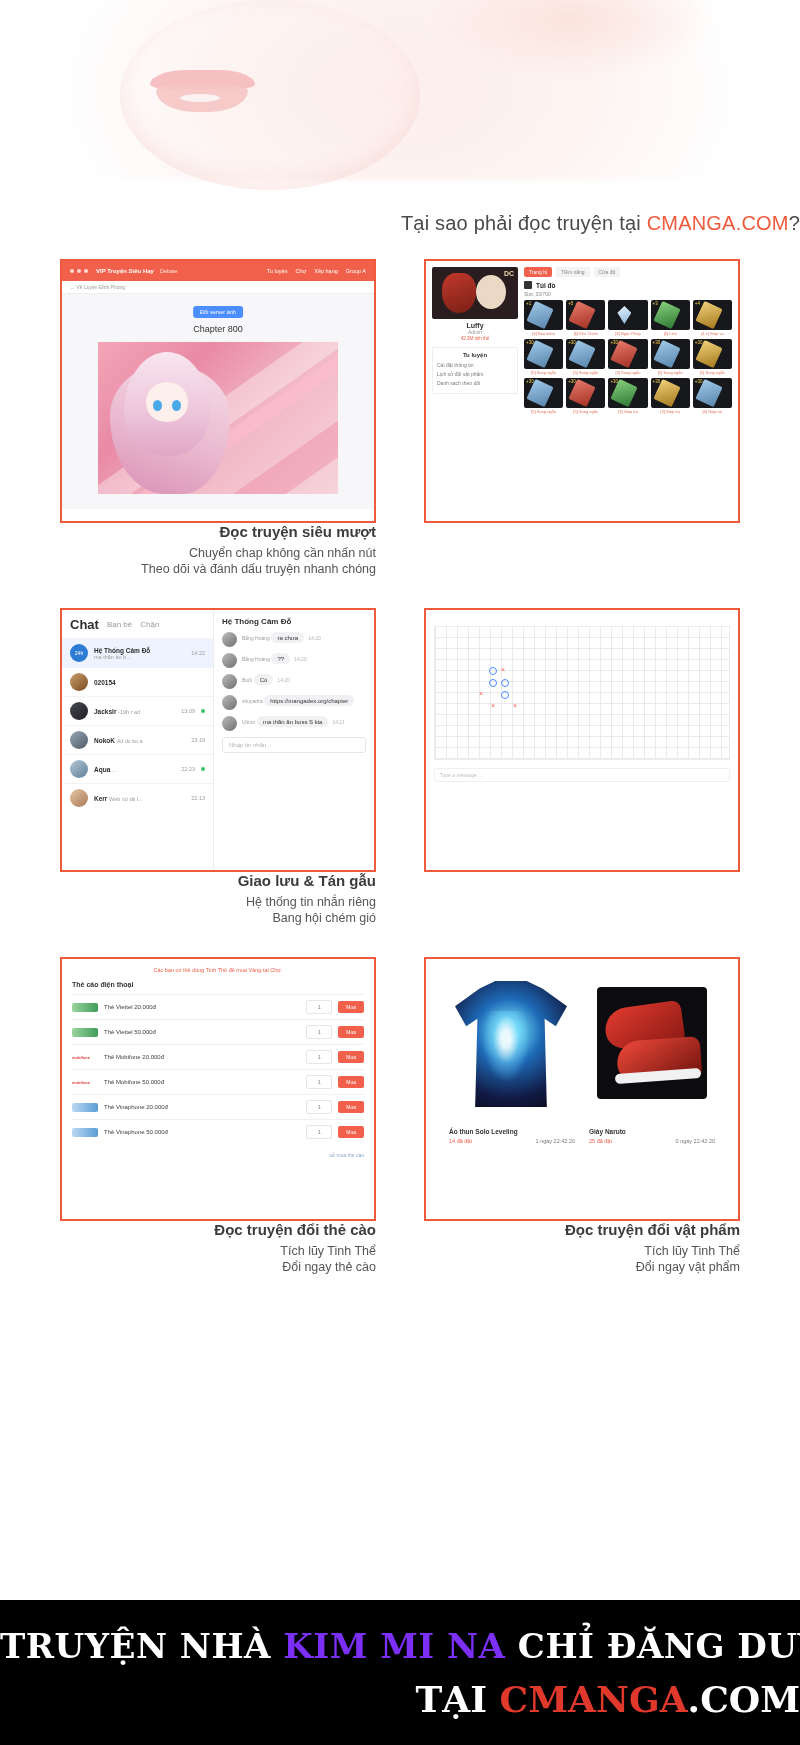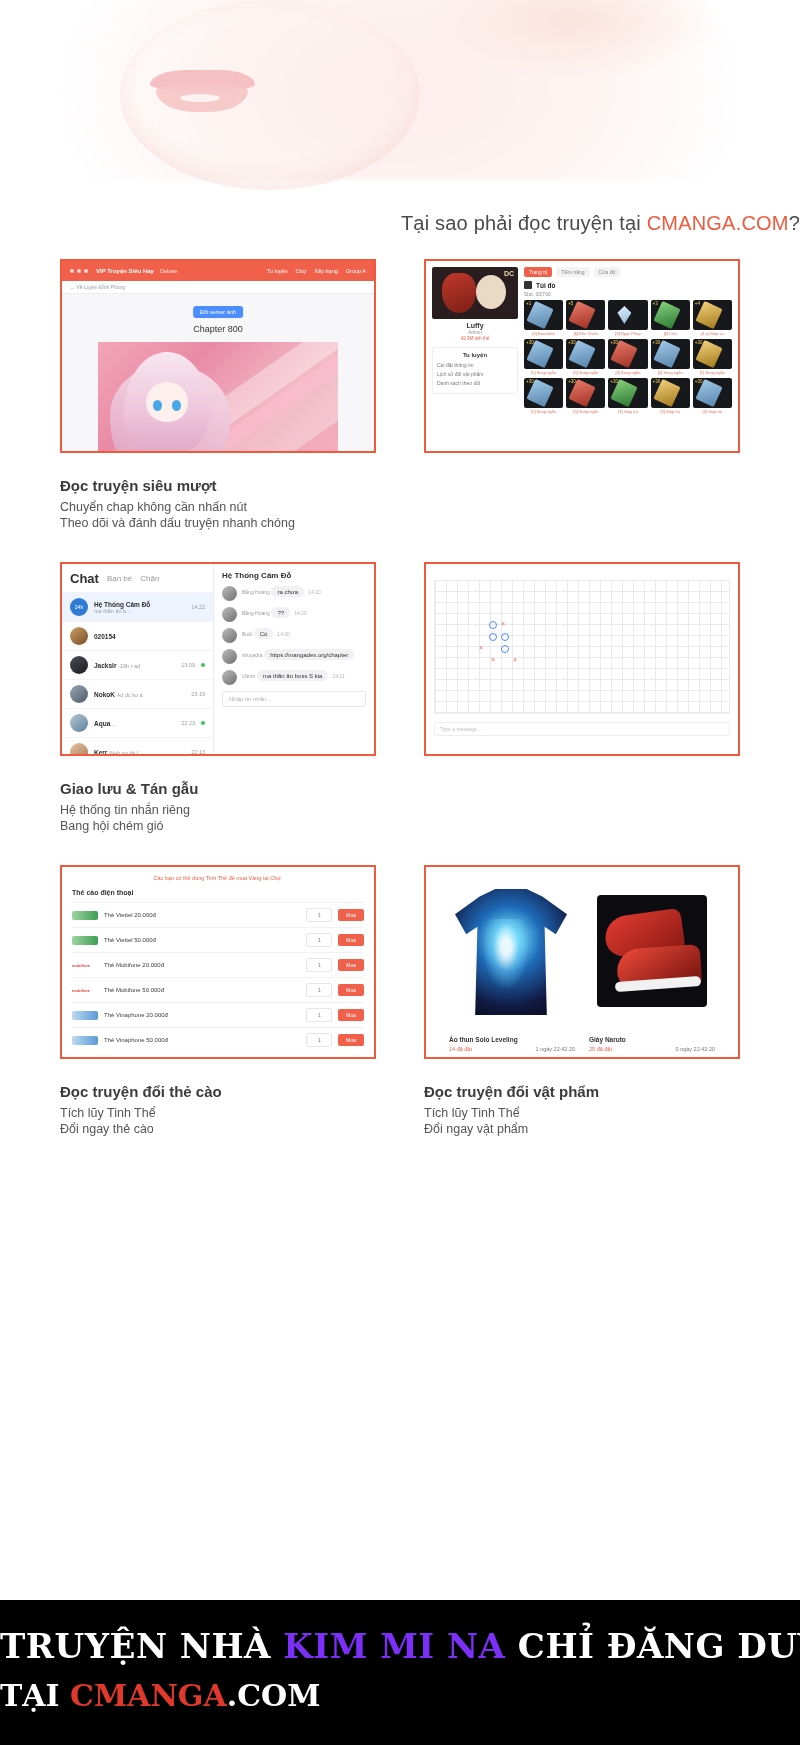--- a/index.html
+++ b/index.html
@@ -52,25 +52,25 @@
   }
   .why-title .brand{color:#ef5a3c;font-weight:500;}
 
   
   .grid{
     width:680px;margin:24px auto 0 auto;
     display:grid;grid-template-columns:316px 316px;column-gap:48px;row-gap:10px;
   }
   .cell{width:316px;}
   .shot{
-    width:316px;height:194px;border:2px solid #f05a3c;background:#ffffff;
+    width:316px;height:264px;border:2px solid #f05a3c;background:#ffffff;
     box-sizing:border-box;overflow:hidden;position:relative;
   }
   .cap{
-    text-align:left;margin:24px 0 22px 0;
+    text-align:right;margin:0 0 22px 0;
   }
   .cap h3{margin:0 0 6px 0;font-size:15px;font-weight:700;color:#3c3c3c;}
   .cap p{margin:2px 0;font-size:12.5px;color:#555;}
 
   
   .s1-top{height:20px;background:#f1604a;display:flex;align-items:center;padding:0 8px;box-sizing:border-box;}
   .s1-top .dots{display:flex;gap:3px;margin-right:8px;}
   .s1-top .dots i{width:4px;height:4px;border-radius:50%;background:#ffd9d2;display:block;}
   .s1-top .logo{color:#fff;font-size:6px;font-weight:700;margin-right:6px;}
   .s1-top .m{color:#ffe3dc;font-size:5.5px;margin-right:8px;}
@@ -243,22 +243,22 @@
   
   .bottom{
     position:absolute;left:0;bottom:0;width:800px;height:145px;background:#000;overflow:hidden;
   }
   .bottom .line1{
     position:absolute;left:0;right:0;top:26px;text-align:center;
     font-family:"DejaVu Serif",serif;font-weight:700;font-size:34px;color:#ffffff;letter-spacing:.5px;white-space:nowrap;
   }
   .bottom .line1 .hl{color:#7b2ff7;}
   .bottom .line2{
-    position:absolute;left:0;right:0;top:78px;text-align:left;
-    font-family:"DejaVu Serif",serif;font-weight:700;font-size:30px;color:#ffffff;white-space:nowrap;
+    position:absolute;left:0;right:0;top:78px;text-align:right;
+    font-family:"DejaVu Serif",serif;font-weight:700;font-size:36px;color:#ffffff;white-space:nowrap;
   }
   .bottom .line2 .hl{color:#e0392c;}
 </style>
 </head>
 <body>
 
 <div class="top-art">
   <div class="blush"></div>
   <div class="blush2"></div>
   <div class="chinline"></div>

